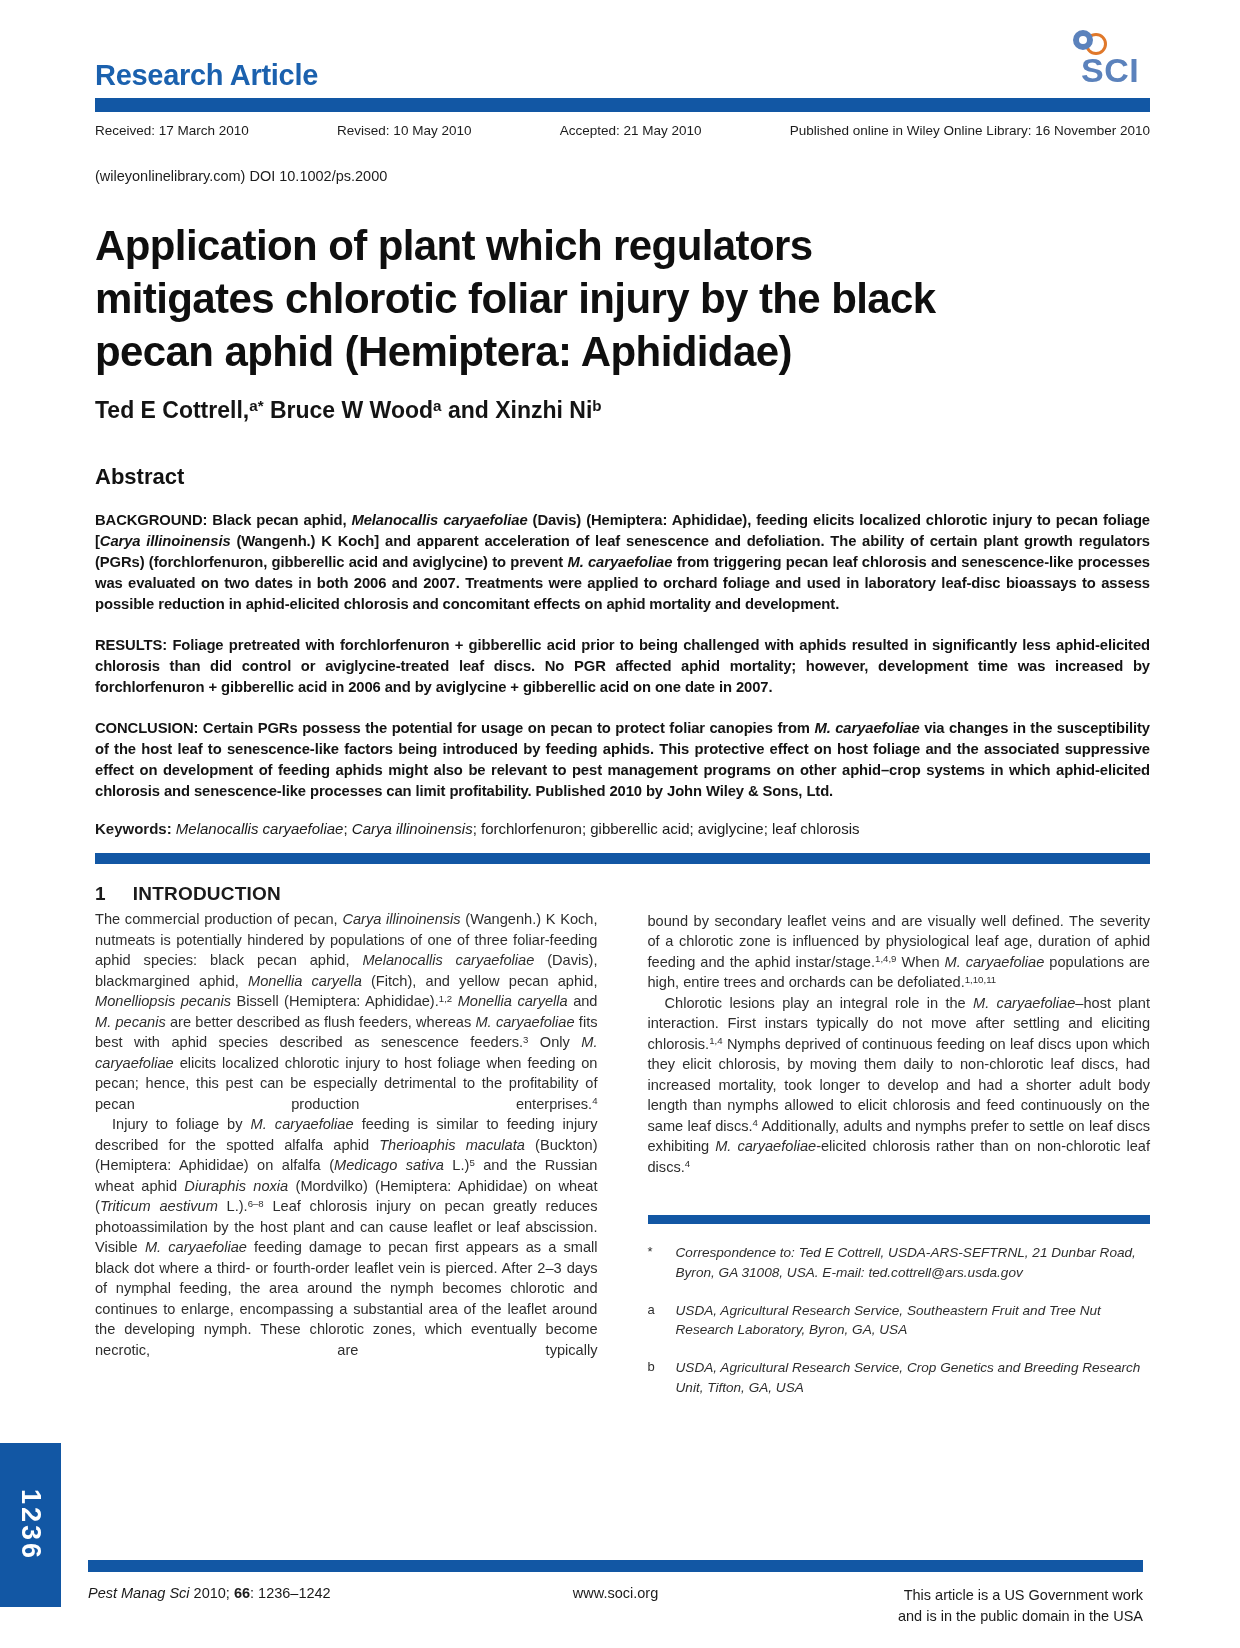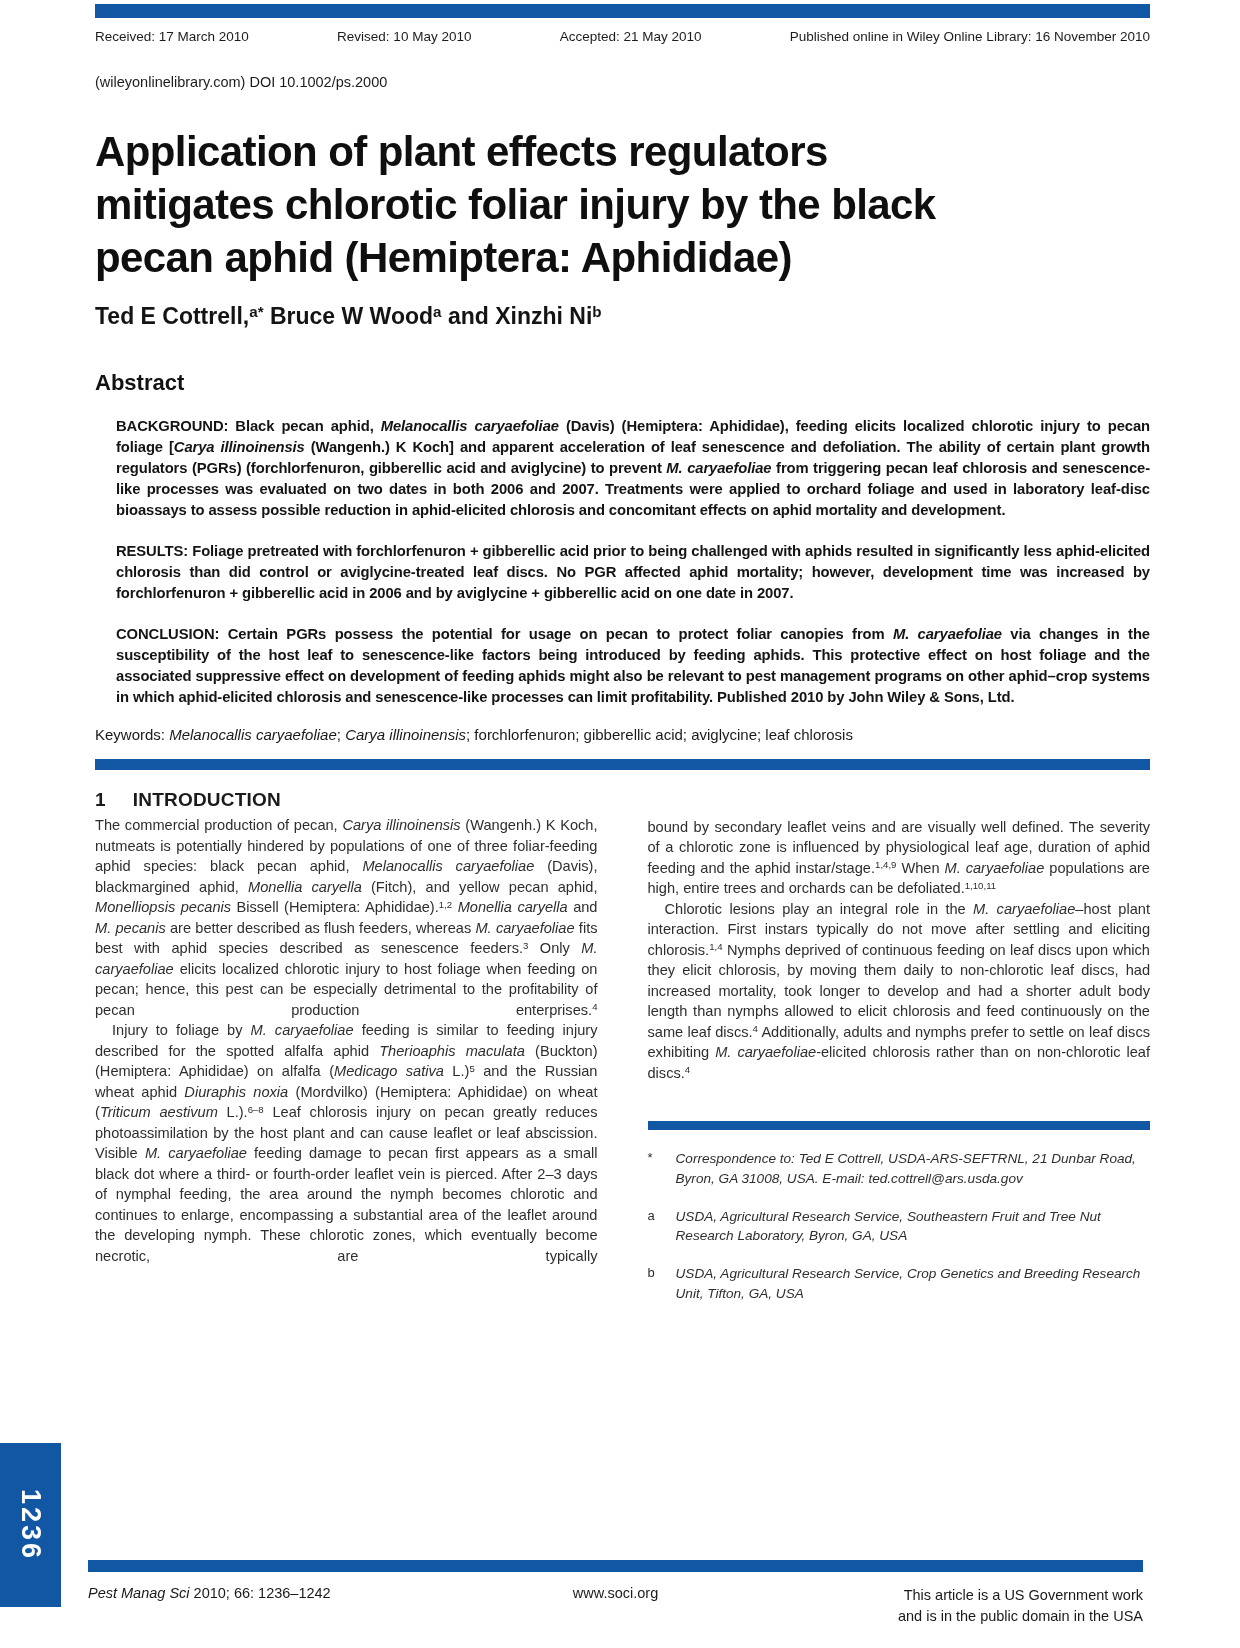--- a/index.html
+++ b/index.html
@@ -21,37 +21,37 @@
   .bar { height:14px; background:#1257a4; margin-top:4px; }
   .meta-row { display:flex; justify-content:space-between; margin-top:11px; font-size:13.5px; color:#1c1c1c; }
   .doi { margin-top:30px; font-size:14.5px; color:#1c1c1c; }
 
   
   .title { margin-top:36px; font-size:42px; font-weight:bold; color:#0f0f0f; line-height:1.26; letter-spacing:-0.6px; }
   .authors { margin-top:18px; font-size:23px; font-weight:bold; color:#141414; }
 
   
   .abstract-heading { margin-top:40px; font-size:22px; font-weight:bold; color:#121212; }
-  .abs-para { margin-top:20px; font-size:14.8px; font-weight:bold; line-height:1.42; text-align:justify; color:#141414; letter-spacing:-0.1px;margin-left:21px; }
+  .abs-para { margin-top:20px; font-size:14.8px; font-weight:bold; line-height:1.42; text-align:justify; color:#141414; letter-spacing:-0.1px; }
   .keywords { margin-top:18px; font-size:15px; color:#1a1a1a; }
   .divider { height:11px; background:#1257a4; margin-top:16px; }
 
   
   .columns { display:flex; gap:50px; margin-top:20px; }
   .col { flex:1; min-width:0; font-size:14.6px; line-height:20.5px; color:#2e2e2e; }
   .intro-heading { font-size:19px; font-weight:bold; color:#1b1b1b; margin-bottom:5px; letter-spacing:0.2px; }
   .intro-heading .num { margin-right:27px; }
   .just { text-align:justify; }
   .indent { text-indent:17px; }
   .cont-last { text-align-last:justify; }
   .rightcol { padding-top:27px; }
   .rightcol p + p { margin-top:0; }
 
   sup { font-size:0.66em; line-height:0; position:relative; top:-0.45em; vertical-align:baseline; }
-  .it { font-style:italic; } .bd { font-weight:normal; }
+  .it { font-style:italic; } .bd { font-weight:bold; }
 
   
   .foot-bar { height:9px; background:#1257a4; margin-top:38px; }
   .footnote { display:flex; margin-top:19px; font-size:13.6px; font-style:italic; line-height:1.42; color:#2e2e2e; text-align:left; }
   .footnote .marker { flex:none; width:28px; font-style:normal; font-size:13px; color:#2e2e2e; }
 
   
   .footer-wrap { position:absolute; left:88px; top:1560px; width:1055px; }
   .footer-bar { height:12px; background:#1257a4; }
   .footer-row { display:flex; justify-content:space-between; align-items:flex-start; margin-top:13px; font-size:14.5px; color:#1a1a1a; }
@@ -68,34 +68,42 @@
 </style>
 </head>
 <body>
 
 <div class="page-tab">
   <span>1236</span>
 </div>
 
 <div class="content">
 
+  <div class="header-row">
+    <div class="research-article">Research Article</div>
+    <div class="logo">
+      <div class="logo-ring-orange"></div>
+      <div class="logo-ring-blue"></div>
+      <div class="logo-text">SCI</div>
+    </div>
+  </div>
 
   <div class="bar"></div>
 
   <div class="meta-row">
     <span>Received: 17 March 2010</span>
     <span>Revised: 10 May 2010</span>
     <span>Accepted: 21 May 2010</span>
     <span>Published online in Wiley Online Library: 16 November 2010</span>
   </div>
 
   <div class="doi">(wileyonlinelibrary.com) DOI 10.1002/ps.2000</div>
 
   <h1 class="title">
-    <div>Application of plant effects regulators</div>
+    <div>Application of plant which regulators</div>
     <div>mitigates chlorotic foliar injury by the black</div>
     <div>pecan aphid (Hemiptera: Aphididae)</div>
   </h1>
 
   <div class="authors"><span>Ted E Cottrell,</span><sup>a*</sup><span> Bruce W Wood</span><sup>a</sup><span> and Xinzhi Ni</span><sup>b</sup></div>
 
   <h2 class="abstract-heading">Abstract</h2>
 
   <p class="abs-para"><span>BACKGROUND: Black pecan aphid, </span><span class="it">Melanocallis caryaefoliae</span><span> (Davis) (Hemiptera: Aphididae), feeding elicits localized chlorotic injury to pecan foliage [</span><span class="it">Carya illinoinensis</span><span> (Wangenh.) K Koch] and apparent acceleration of leaf senescence and defoliation. The ability of certain plant growth regulators (PGRs) (forchlorfenuron, gibberellic acid and aviglycine) to prevent </span><span class="it">M. caryaefoliae</span><span> from triggering pecan leaf chlorosis and senescence-like processes was evaluated on two dates in both 2006 and 2007. Treatments were applied to orchard foliage and used in laboratory leaf-disc bioassays to assess possible reduction in aphid-elicited chlorosis and concomitant effects on aphid mortality and development.</span></p>
   <p class="abs-para"><span>RESULTS: Foliage pretreated with forchlorfenuron + gibberellic acid prior to being challenged with aphids resulted in significantly less aphid-elicited chlorosis than did control or aviglycine-treated leaf discs. No PGR affected aphid mortality; however, development time was increased by forchlorfenuron + gibberellic acid in 2006 and by aviglycine + gibberellic acid on one date in 2007.</span></p>

